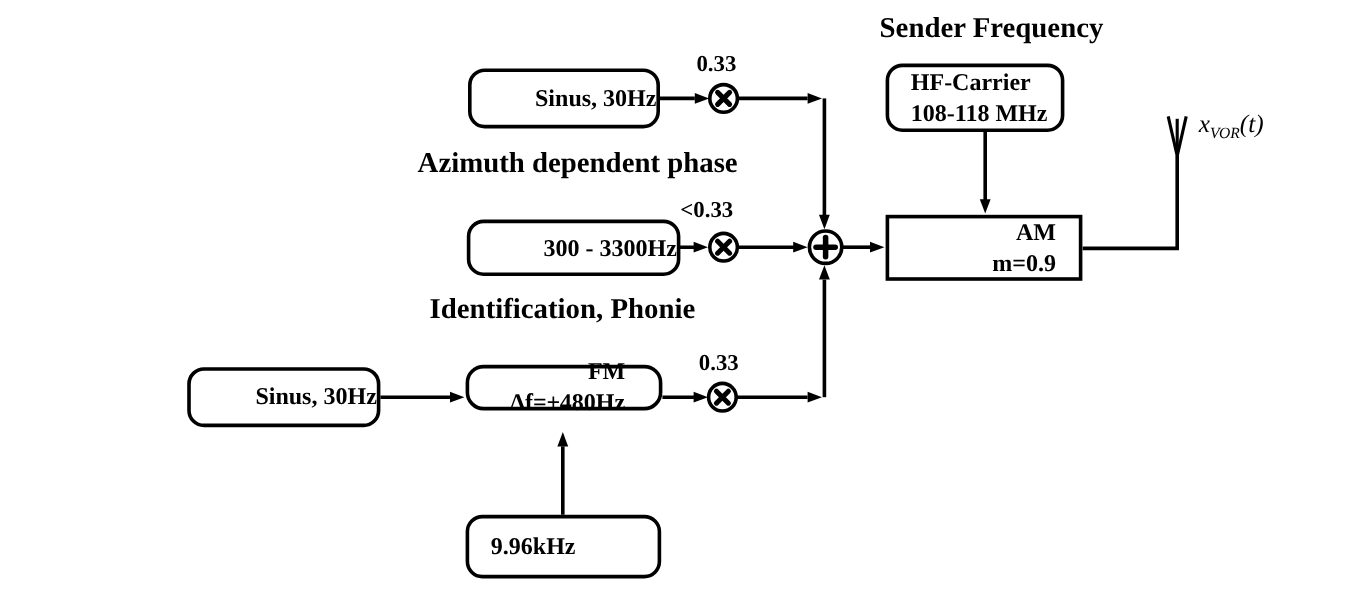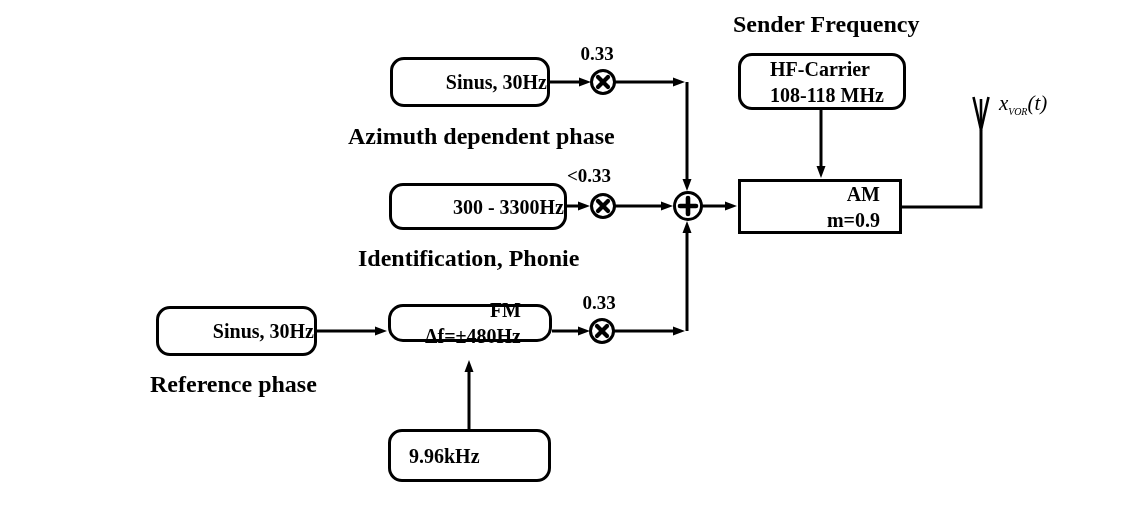--- a/index.html
+++ b/index.html
@@ -39,34 +39,34 @@
     font-size:19px;
     transform:translateX(-50%);
     white-space:nowrap;
   }
   #box-azimuth-source { left:390px; top:57px;  width:160px; height:50px; }
   #box-ident-source   { left:389px; top:183px; width:178px; height:47px; }
   #box-ref-source     { left:156px; top:306px; width:161px; height:50px; }
   #box-fm             { left:388px; top:304px; width:164px; height:38px; padding-right:28px;border-radius:15px; }
   #box-subcarrier     { left:388px; top:429px; width:163px; height:53px; padding-left:11px; }
   #box-subcarrier .l2 { margin-left:7px; }
-  #box-hf             { left:738px; top:53px;  width:168px; height:57px; padding-left:29px; }
+  #box-hf             { left:738px; top:53px;  width:149px; height:57px; padding-left:18px; }
   #box-am             { left:738px; top:179px; width:164px; height:55px; padding-right:19px; }
   #label-azimuth { left:348px; top:123px; }
   #label-ident   { left:358px; top:245px; }
   #label-ref     { left:150px; top:371px; }
   #label-sender  { left:733px; top:11px;  }
   #coef-azimuth  { left:597px; top:43px;  }
   #coef-ident    { left:589px; top:165px; }
   #coef-ref      { left:599px; top:292px; }
   #output-label {
     position:absolute; left:999px; top:91px;
     font-style:italic; font-size:21px; white-space:nowrap;
   }
-  #output-label sub { font-size:10px; }
+  #output-label sub { font-size:13px; }
 </style>
 </head>
 <body>
 
 <div id="stage">
 
   <svg id="wires" viewBox="0 0 1136 511" xmlns="http://www.w3.org/2000/svg" fill="none" stroke="#000" stroke-width="3">
 
     <g>
       <line x1="550" y1="82" x2="579" y2="82"></line>
@@ -184,21 +184,20 @@
   </div>
 
   <div class="box center" id="box-am">
     <span>AM</span>
     <span>m=0.9</span>
   </div>
 
   <div class="label" id="label-sender">Sender Frequency</div>
   <div class="label" id="label-azimuth">Azimuth dependent phase</div>
   <div class="label" id="label-ident">Identification, Phonie</div>
-  <div class="label" id="label-ref">Reference phase</div>
 
   <div class="coef" id="coef-azimuth">0.33</div>
   <div class="coef" id="coef-ident">&lt;0.33</div>
   <div class="coef" id="coef-ref">0.33</div>
 
   <div id="output-label"><span>x</span><sub>VOR</sub><span>(t)</span></div>
 
 </div>
 
 </body></html>

